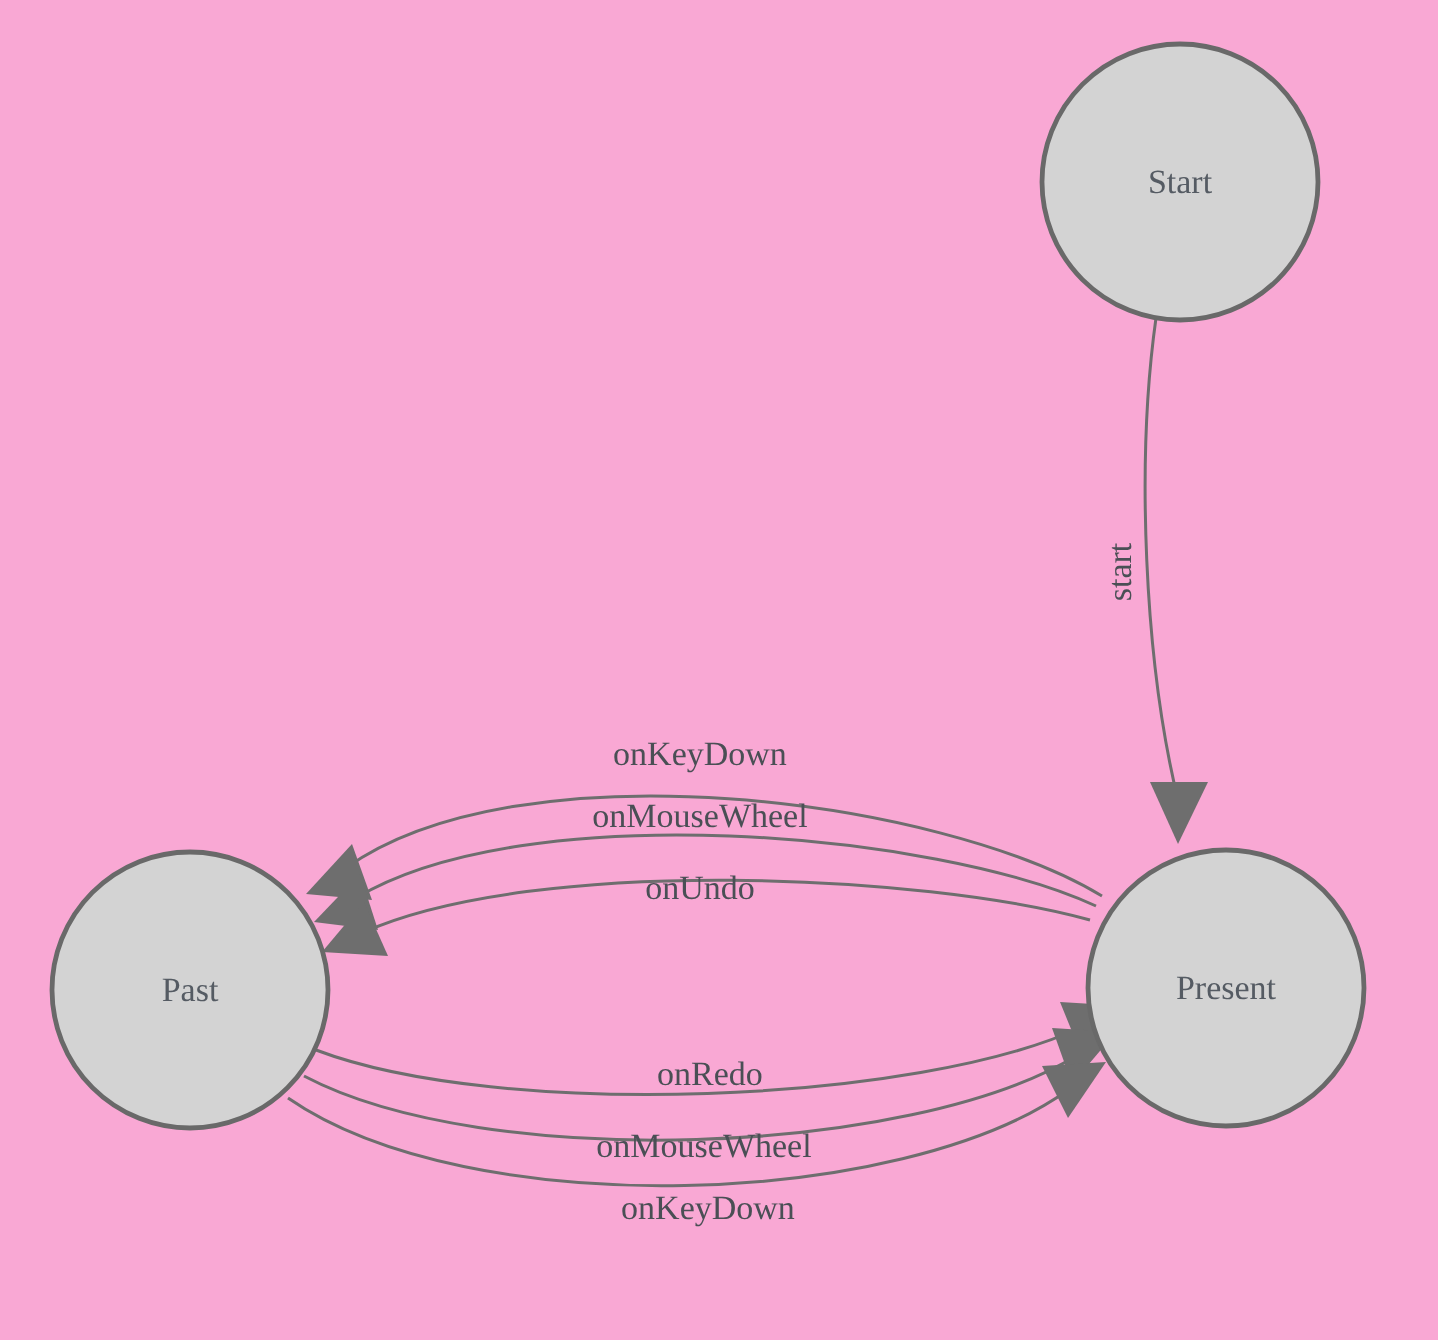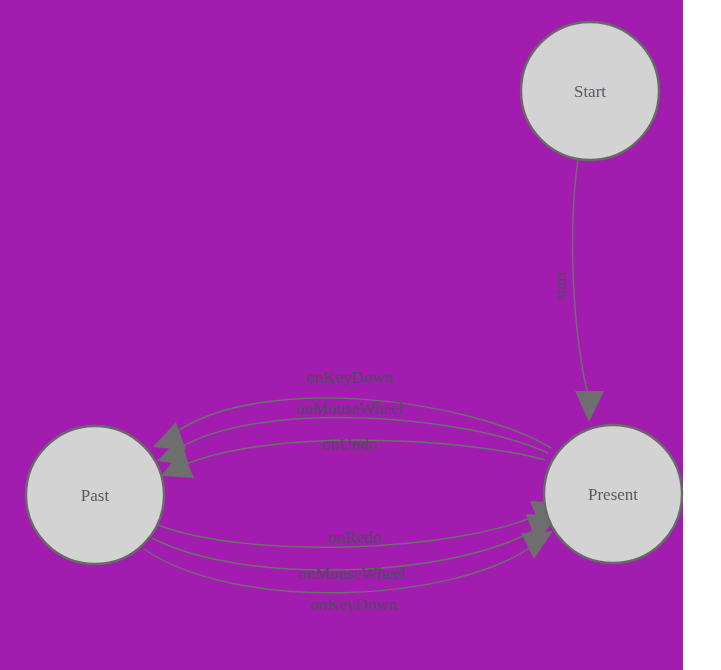--- a/index.html
+++ b/index.html
@@ -10,21 +10,22 @@
   body {
     width: 721px;
     height: 670px;
     overflow: hidden;
     font-family: "Liberation Serif", "DejaVu Serif", serif;
   }
   #diagram-canvas {
     position: relative;
     width: 683px;
     height: 670px;
-    background: #a21caf;
+    background: #f9a8d4;
+    padding-left: 36px;
   }
   #diagram-svg {
     position: absolute;
     top: 0;
     left: 0;
     width: 721px;
     height: 670px;
   }
   .node-circle {
     fill: #d3d3d3;

